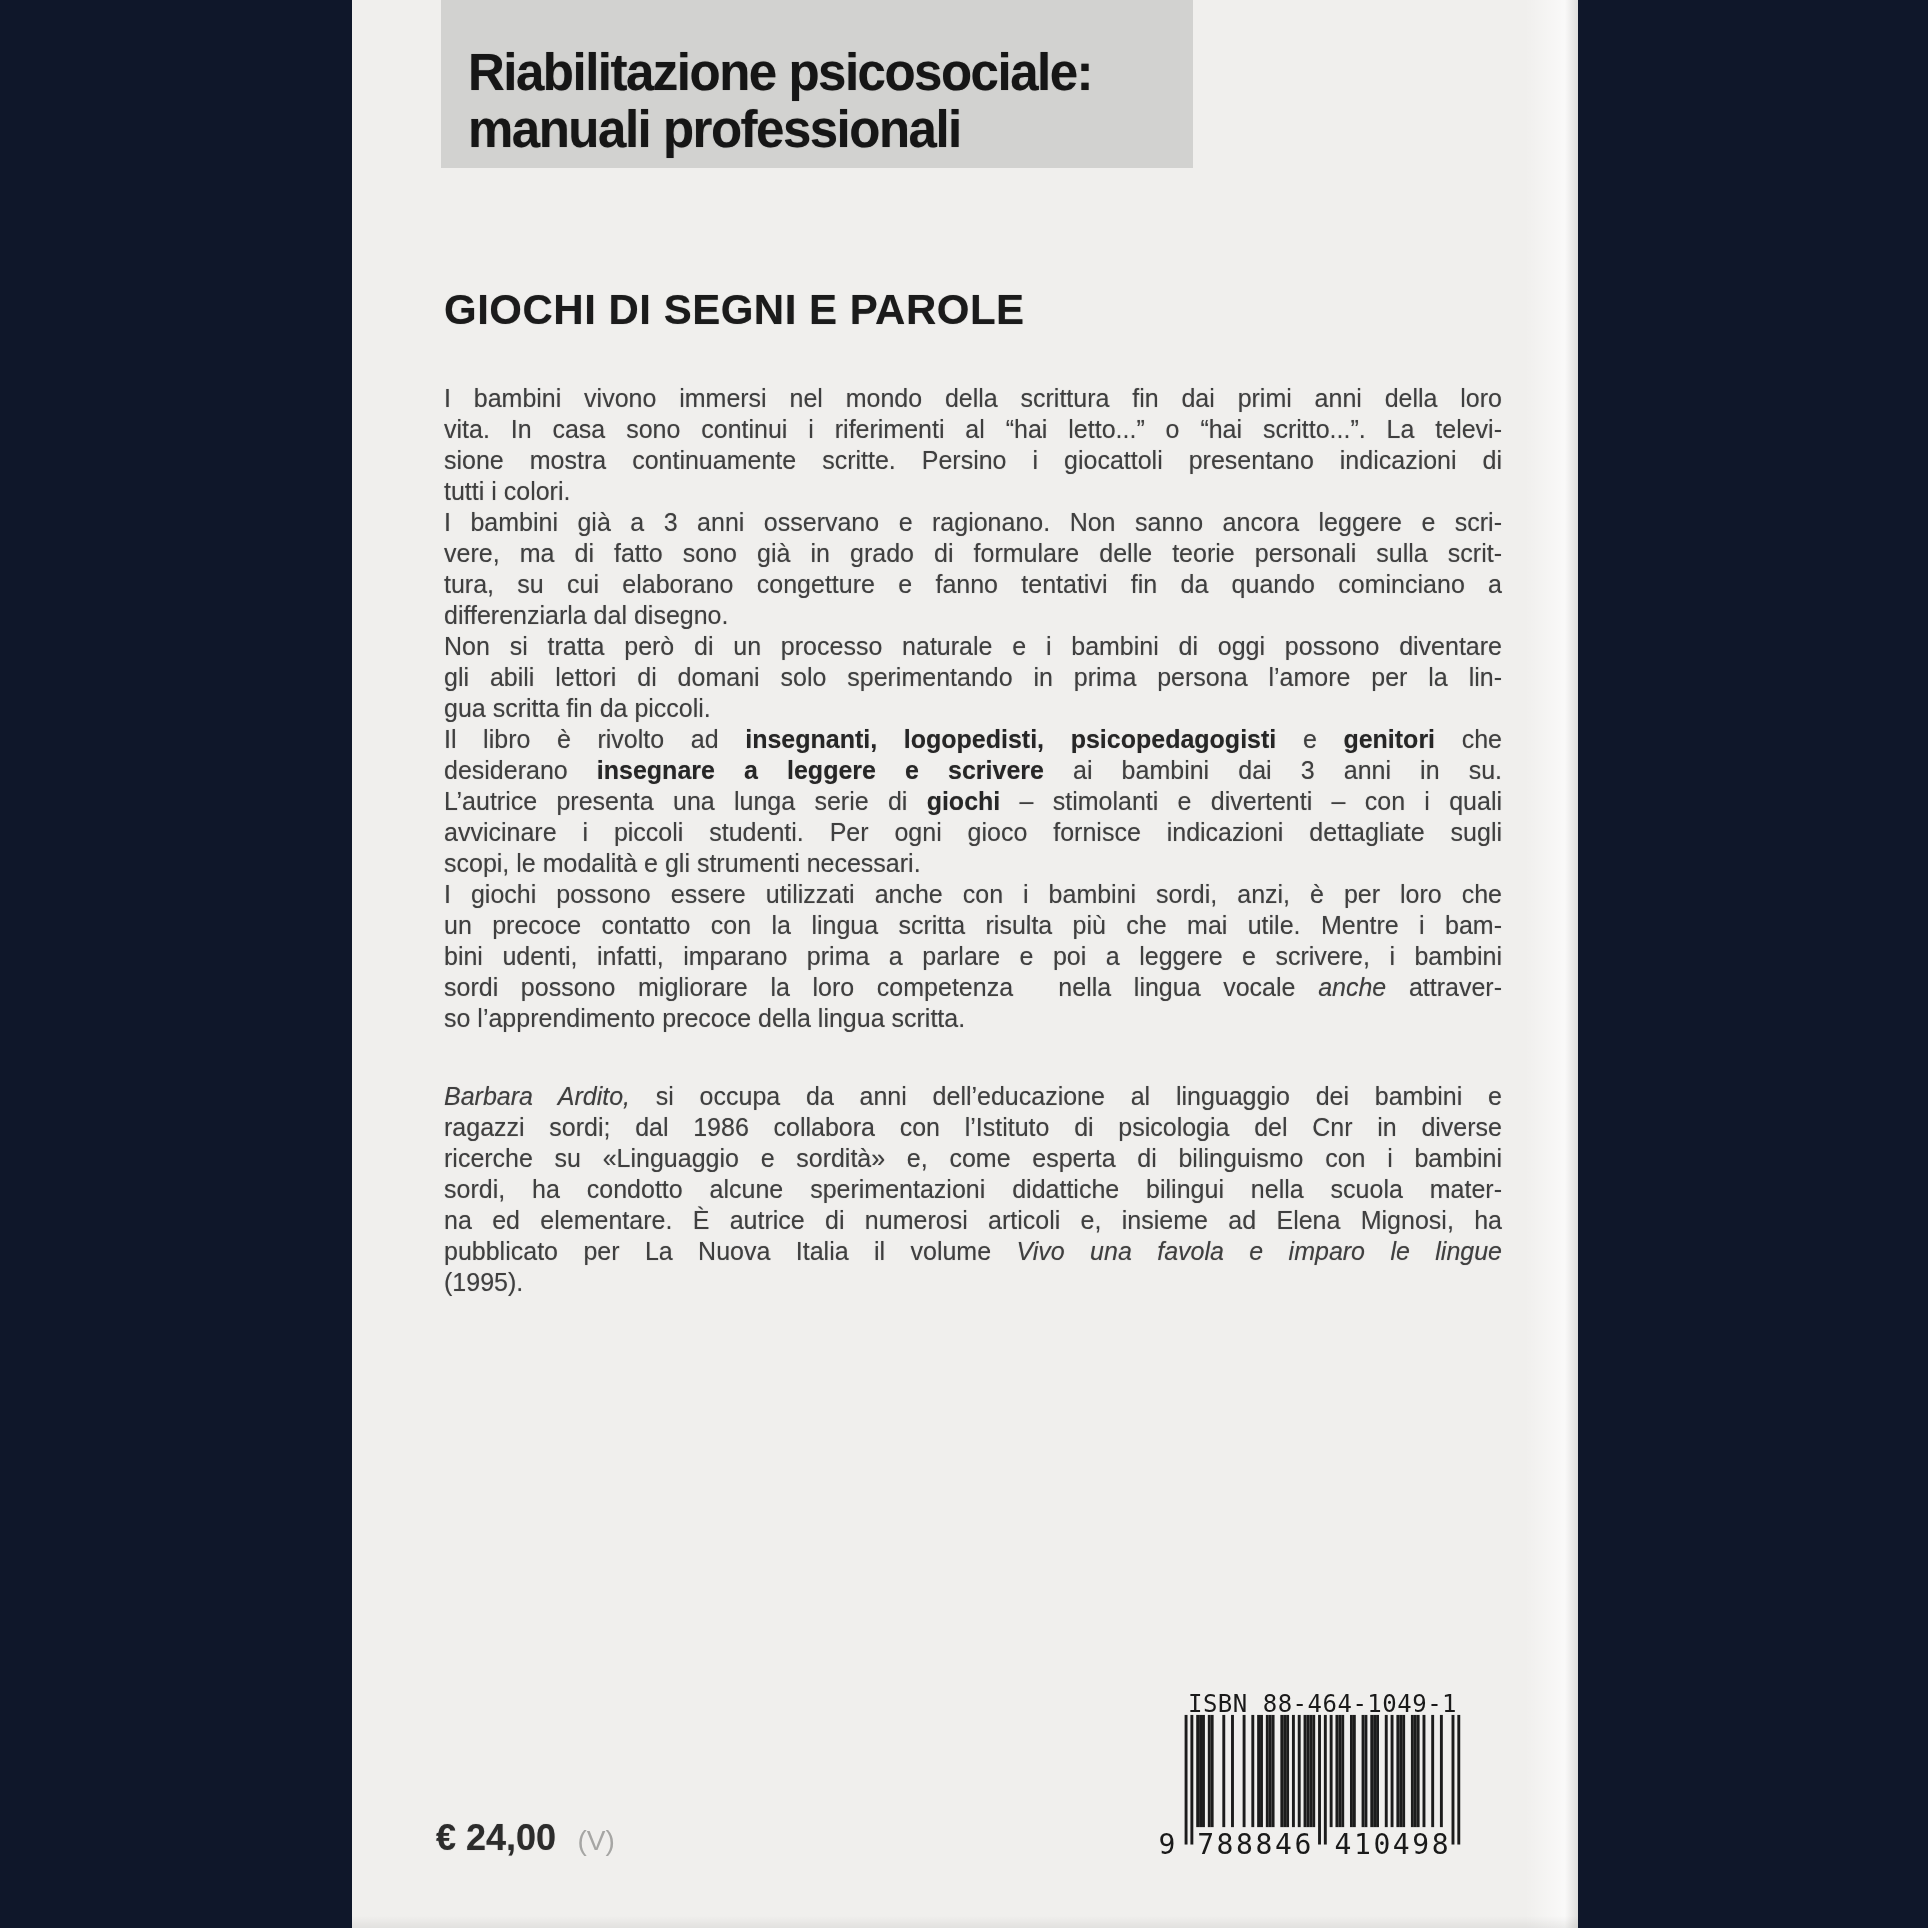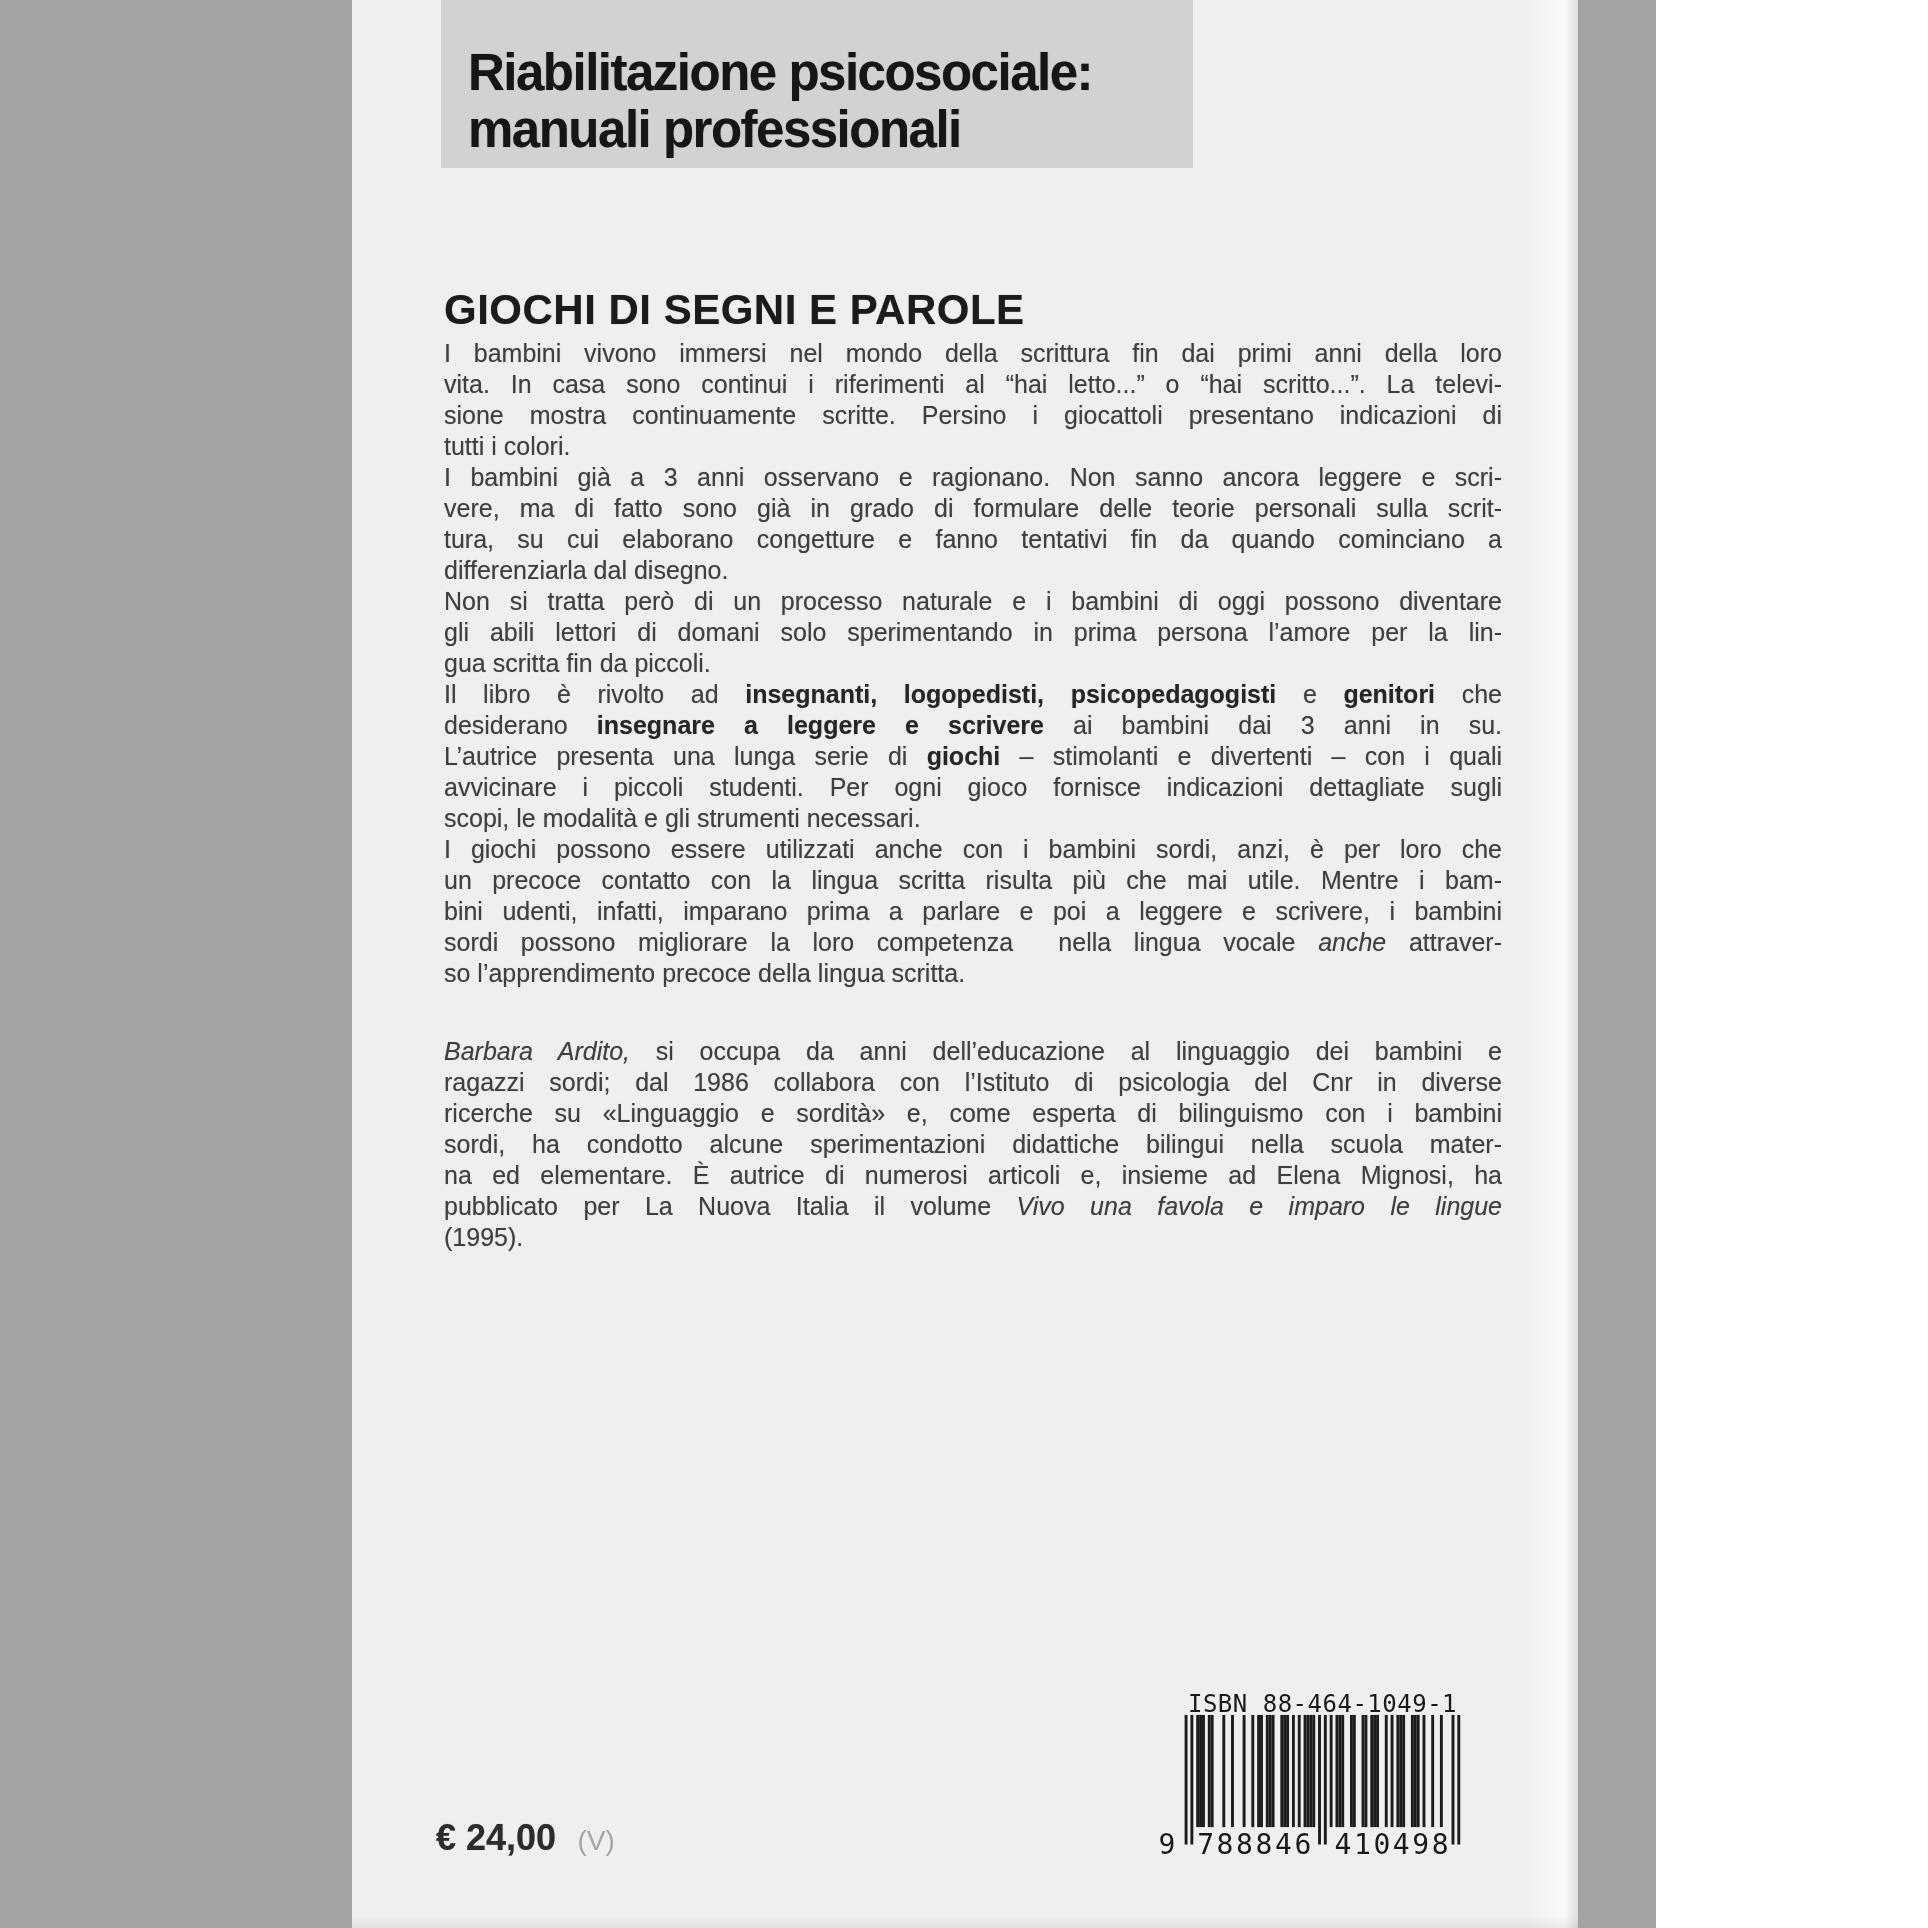--- a/index.html
+++ b/index.html
@@ -1,17 +1,17 @@
 <!DOCTYPE html>
 <html><head>
 <meta charset="utf-8">
 <style>
   html,body{margin:0;padding:0;background:#ffffff;}
   .stage{
-    position:relative;width:1656px;height:1928px;background:#a3a3a3;
+    position:relative;width:1928px;height:1928px;background:#0f172a;
     overflow:hidden;font-family:"Liberation Sans","DejaVu Sans",sans-serif;
   }
   .page{
     position:absolute;left:352px;top:0;width:1226px;height:1928px;
     background:#f0efed;
   }
   .page-edge-right{
     position:absolute;right:0;top:0;width:53px;height:100%;
     background:linear-gradient(to right, rgba(255,255,255,0), rgba(255,255,255,0.65) 75%, rgba(190,190,188,0.35) 100%);
     pointer-events:none;
@@ -33,20 +33,21 @@
   }
   .book-title{
     position:absolute;left:92px;top:288px;margin:0;
     font-size:42px;font-weight:bold;color:#1b1b1b;line-height:43px;
     letter-spacing:0.5px;text-shadow:0 0 1px rgba(0,0,0,.4);white-space:nowrap;
   }
   .text-block{
     position:absolute;left:92px;width:1058px;
     font-size:25px;color:#3f3f3f;
     text-shadow:0 0 1px rgba(70,70,70,.45);
+    margin-top:45px;
   }
   .body-block{top:338px;}
   .bio-block{top:1036px;}
   .tline{
     height:31px;line-height:31px;white-space:nowrap;
     text-align:justify;text-align-last:justify;
   }
   .tlast{text-align-last:left;}
   .tline .b{font-weight:bold;color:#262626;}
   .tline .i{font-style:italic;}

